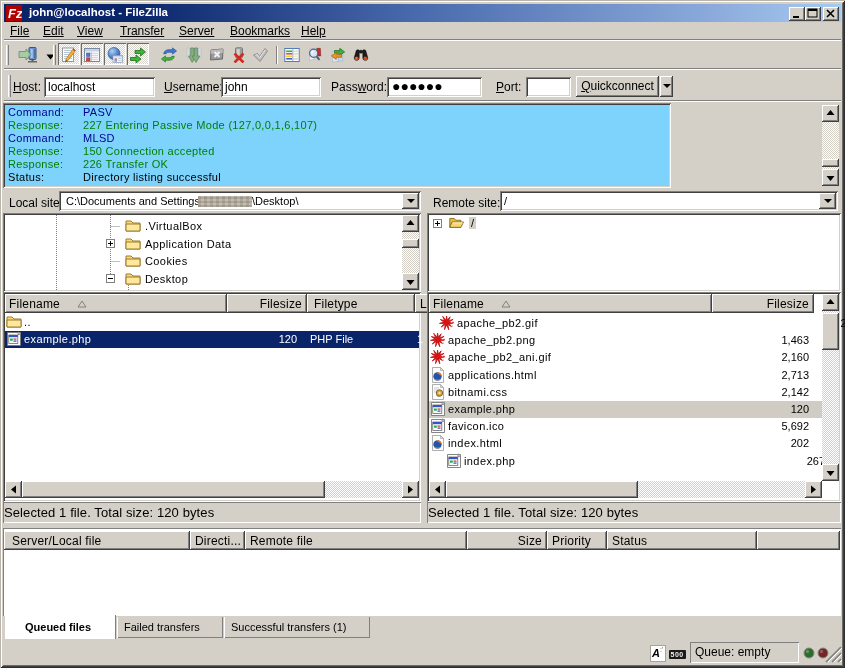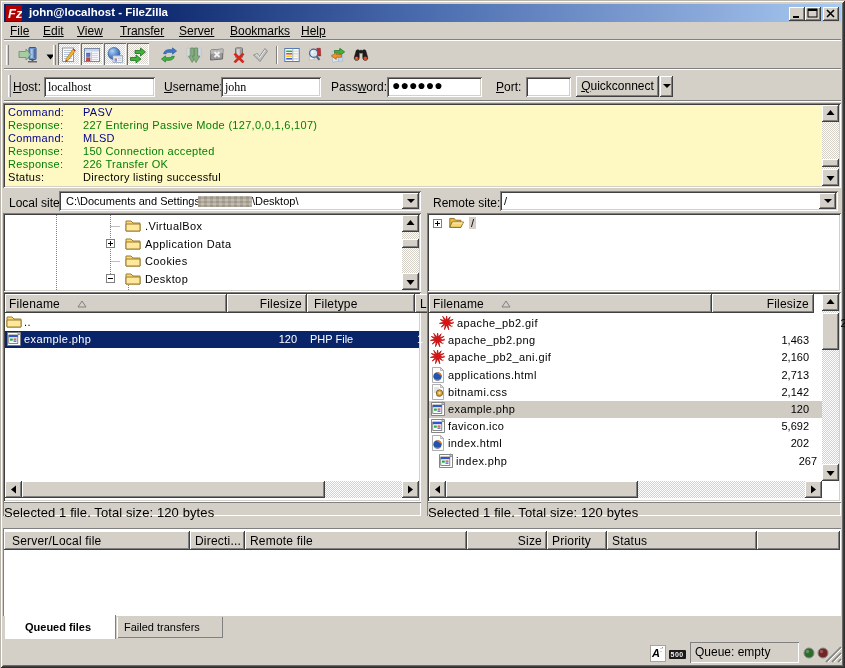--- a/index.html
+++ b/index.html
@@ -37,23 +37,23 @@
 .tbtn { position:absolute; top:2px; width:22px; height:22px;
   box-shadow: inset 1px 1px 0 #6a6a6a, inset -1px -1px 0 #fff;
   background-image: conic-gradient(#fff 0 25%, #d8d4cc 0 50%, #fff 0 75%, #d8d4cc 0);
   background-size: 2px 2px; }
 .ticon { position:absolute; top:5px; width:16px; height:16px; }
 
 #qcbar { left:4px; top:70px; width:837px; height:31px; }
 #qcbar label { position:absolute; top:10px; font-size:12px; }
 .qcinput { position:absolute; top:7px; height:20px; background:#fff;
   box-shadow: inset 1px 1px 0 #808080, inset -1px -1px 0 #fff, inset 2px 2px 0 #404040, inset -2px -2px 0 #d4d0c8; }
-.qcinput span { position:absolute; left:4px; top:4px;font-family:Liberation Serif, serif; }
-
-#log { left:3px; top:103px; width:838px; height:85px; background:#fef9c3; }
+.qcinput span { position:absolute; left:4px; top:4px; }
+
+#log { left:3px; top:103px; width:668px; height:85px; background:#7dd3fc; }
 #log .row { position:absolute; left:5px; white-space:pre; letter-spacing:0.3px; }
 #log .lbl { display:inline-block; width:75px; }
 .c-cmd { color:#00008b; }
 .c-res { color:#007f00; }
 .c-sta { color:#000; }
 
 .sbtn { position:absolute; background:#d4d0c8;
   box-shadow: inset -1px -1px 0 #404040, inset 1px 1px 0 #fff, inset -2px -2px 0 #808080, inset 2px 2px 0 #d4d0c8; }
 .sbtn svg { position:absolute; left:0; top:0; }
 .strack { position:absolute; background-image: conic-gradient(#fff 0 25%, #d4d0c8 0 50%, #fff 0 75%, #d4d0c8 0); background-size:2px 2px; }
@@ -69,21 +69,21 @@
 
 .whitebox { position:absolute; background:#fff;
   box-shadow: inset 1px 1px 0 #808080, inset -1px -1px 0 #fff, inset 2px 2px 0 #404040, inset -2px -2px 0 #d4d0c8; }
 .hcell { position:absolute; top:0; height:19px; background:#d4d0c8;
   box-shadow: inset -1px -1px 0 #404040, inset 1px 1px 0 #fff, inset -2px -2px 0 #808080, inset 2px 2px 0 #d4d0c8; }
 .hcell span { position:absolute; top:2.5px; font-size:12px; letter-spacing:0.2px; }
 .frow { position:absolute; height:17px;text-decoration:underline; }
 .frow .icon { position:absolute; left:1px; top:0px; width:16px; height:16px; }
 .frow .nm { position:absolute; left:19px; top:2px; letter-spacing:0.4px; }
 
-.selstat { position:absolute; height:14px; background:#d4d0c8; box-shadow: inset 1px 1px 0 #808080, inset -1px -1px 0 #fff; }
+.selstat { position:absolute; height:21px; background:#d4d0c8; box-shadow: inset 1px 1px 0 #808080, inset -1px -1px 0 #fff; }
 .selstat span { position:absolute; left:1px; top:3px; font-size:13px; letter-spacing:0.1px; }
 
 .tab { position:absolute; top:0px; height:21px; background:#d4d0c8;
   box-shadow: inset -1px 0 0 #808080, inset 1px 0 0 #fff, inset 0 -1px 0 #808080; }
 .tab span { position:absolute; left:10px; top:4px; }
 .tabactive { background:#fff; box-shadow: inset -1px 0 0 #808080, inset 1px 1px 0 #fff; height:22px; font-weight:bold; }
 </style>
 </head>
 <body>
 <div id="win">
@@ -527,21 +527,21 @@
           <svg class="icon" viewBox="0 0 16 16">
             <path d="M2.5 0.5 h8 l3 3 v12 h-11 Z" fill="#fdfdfd" stroke="#9a9a9a" stroke-width="0.8"></path>
             <path d="M10.5 0.5 l3 3 h-3 Z" fill="#e0e0e0" stroke="#9a9a9a" stroke-width="0.6"></path>
             <circle cx="7.5" cy="9.5" r="4.2" fill="#2255aa"></circle>
             <path d="M7.5 5.3 a4.2 4.2 0 0 1 4.2 4.2 c-0.8-1.2-1.8-1-2.7-2.2-0.7-1-2-0.8-2.7-1.6 0.3-0.3 0.7-0.4 1.2-0.4 Z" fill="#ee7722"></path>
             <path d="M3.8 11.5 c1.5 2.5 5.5 2.5 7.2 0.3 -2.2 1.3-5.2 1.2-7.2-0.3 Z" fill="#f0a050"></path>
           </svg>
           <span class="nm">index.html</span>
           <span style="position:absolute;right:13px;top:2px">202</span>
         </div>
-        <div class="frow" style="left:8px;top:140px;width:393px;padding-left:23px;">
+        <div class="frow" style="left:16px;top:140px;width:393px;padding-left:23px;">
           <svg class="icon" viewBox="0 0 16 16">
             <path d="M1.5 1.5 h9.5 l3.5 0 v13 h-13 Z" fill="#fdfdfd" stroke="#777" stroke-width="0.9"></path>
             <path d="M12 1 c1.5 0 2.5 1 2.5 2.5 l-2.5 0 Z" fill="#ccc" stroke="#777" stroke-width="0.7"></path>
             <rect x="2.8" y="4" width="9" height="8.5" fill="#fff" stroke="#555" stroke-width="0.7"></rect>
             <rect x="2.8" y="4" width="9" height="2.2" fill="#3355cc"></rect>
             <rect x="4" y="7.5" width="2.8" height="2.2" fill="#22aa44"></rect>
             <rect x="7.5" y="7.5" width="3" height="1.2" fill="#cc3322"></rect>
             <rect x="7.5" y="9.5" width="3" height="1.2" fill="#3344bb"></rect>
           </svg>
           <span class="nm">index.php</span>
@@ -602,20 +602,23 @@
           </div>
         <div class="hcell" style="left:753px;width:83px"></div>
       </div>
     </div>
     <div class="tab tabactive" style="left:2px;top:87px;width:111px;height:24px">
         <span style="top:6px;left:20px">Queued files</span>
       </div>
     <div class="tab" style="left:114px;top:89px;width:106px">
         <span style="left:7px">Failed transfers</span>
       </div>
+    <div class="tab" style="left:221px;top:89px;width:146px">
+        <span style="left:7px">Successful transfers (1)</span>
+      </div>
   </div>
 
   <div class="abs" style="left:3px;top:641px;width:838px;height:23px">
     <div class="abs" style="left:648px;top:5px;width:14px;height:15px;box-shadow:0 0 0 1px #a8a49c;background:#fff">
       <span style="position:absolute;left:1px;top:1px;font-weight:bold;font-style:italic;font-size:11px">A</span>
       <span style="position:absolute;left:9px;top:0px;font-size:7px;color:#555">:'</span>
     </div>
     <div class="abs" style="left:666px;top:9px;width:17px;height:9px;background:#1a1a1a;border-radius:1px">
       <span style="position:absolute;left:1.5px;top:0.5px;font-size:7px;color:#eee;font-weight:bold;letter-spacing:0.5px">500</span>
     </div>

